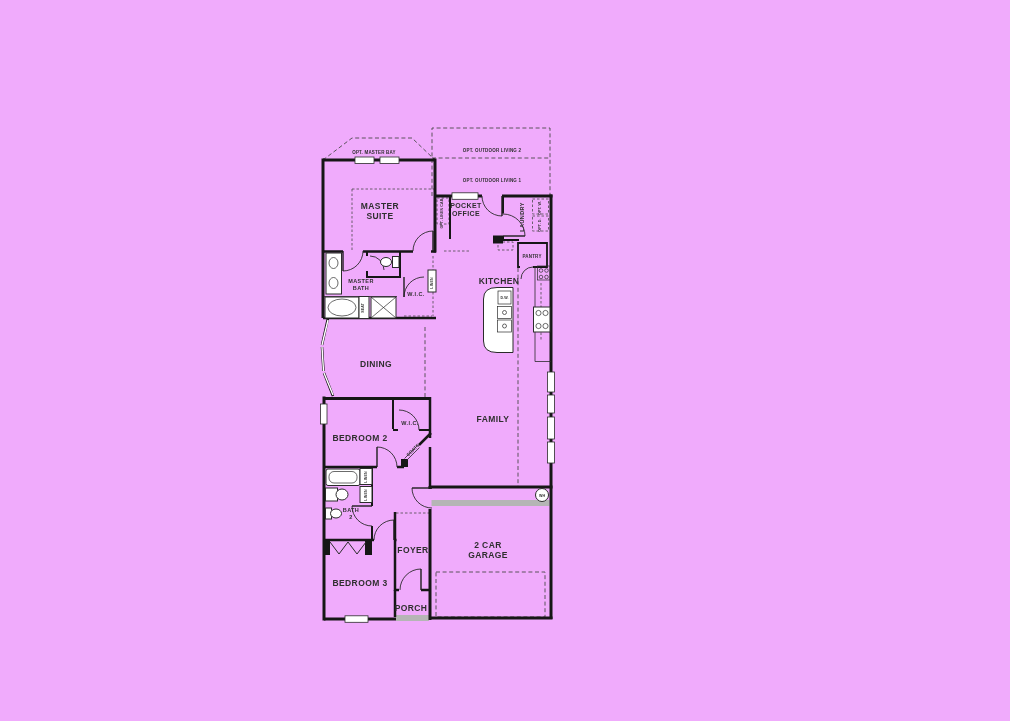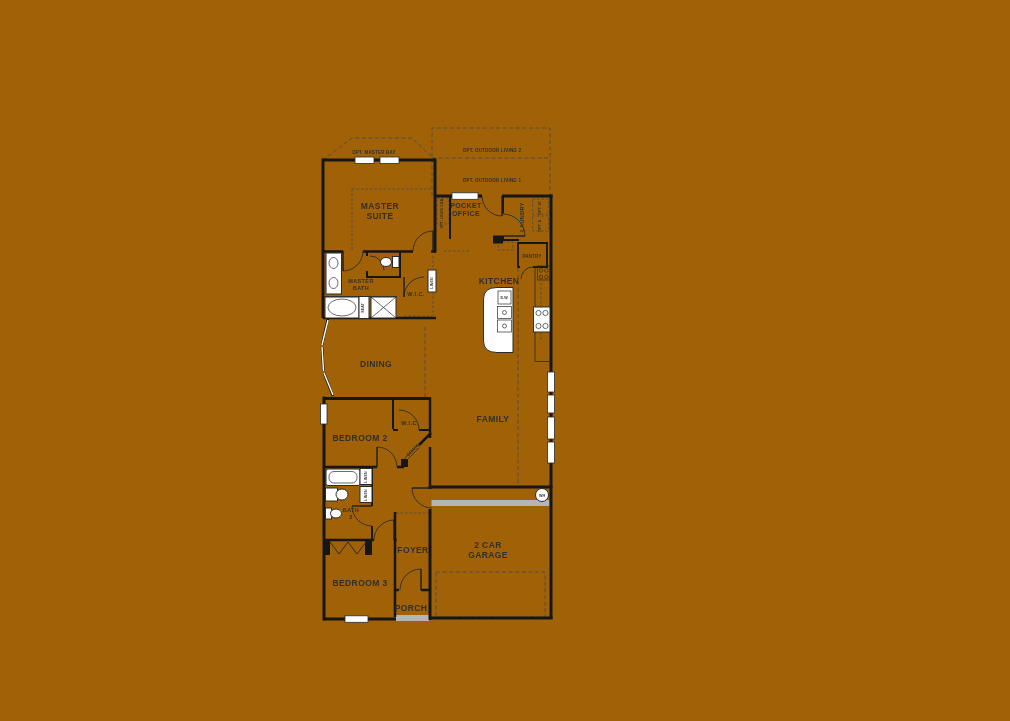--- a/index.html
+++ b/index.html
@@ -1,16 +1,16 @@
 <!DOCTYPE html>
 <html><head>
 <meta charset="utf-8">
 <style>
   html,body{margin:0;padding:0;background:#ffffff;}
-  .stage{position:relative;width:1010px;height:721px;background:#a16207;overflow:hidden;}
+  .stage{position:relative;width:1010px;height:721px;background:#f0abfc;overflow:hidden;}
   svg{position:absolute;left:0;top:0;}
   text{font-family:"Liberation Sans", sans-serif;fill:#2f2f2f;letter-spacing:.4px;}
   .room-lbl{font-size:8.5px;font-weight:bold;}
   .room-lbl-sm{font-size:7px;font-weight:bold;}
   .sub-lbl{font-size:5.5px;font-weight:bold;}
   .tiny-lbl{font-size:4.5px;font-weight:bold;letter-spacing:.2px;}
   .micro-lbl{font-size:3.6px;font-weight:bold;letter-spacing:.1px;}
   .wall{stroke:#161616;fill:none;}
   .w3{stroke-width:3;} .w25{stroke-width:2.5;} .w2{stroke-width:2;} .w18{stroke-width:1.8;}
   .thin{stroke:#2b2b2b;stroke-width:.8;fill:none;}

